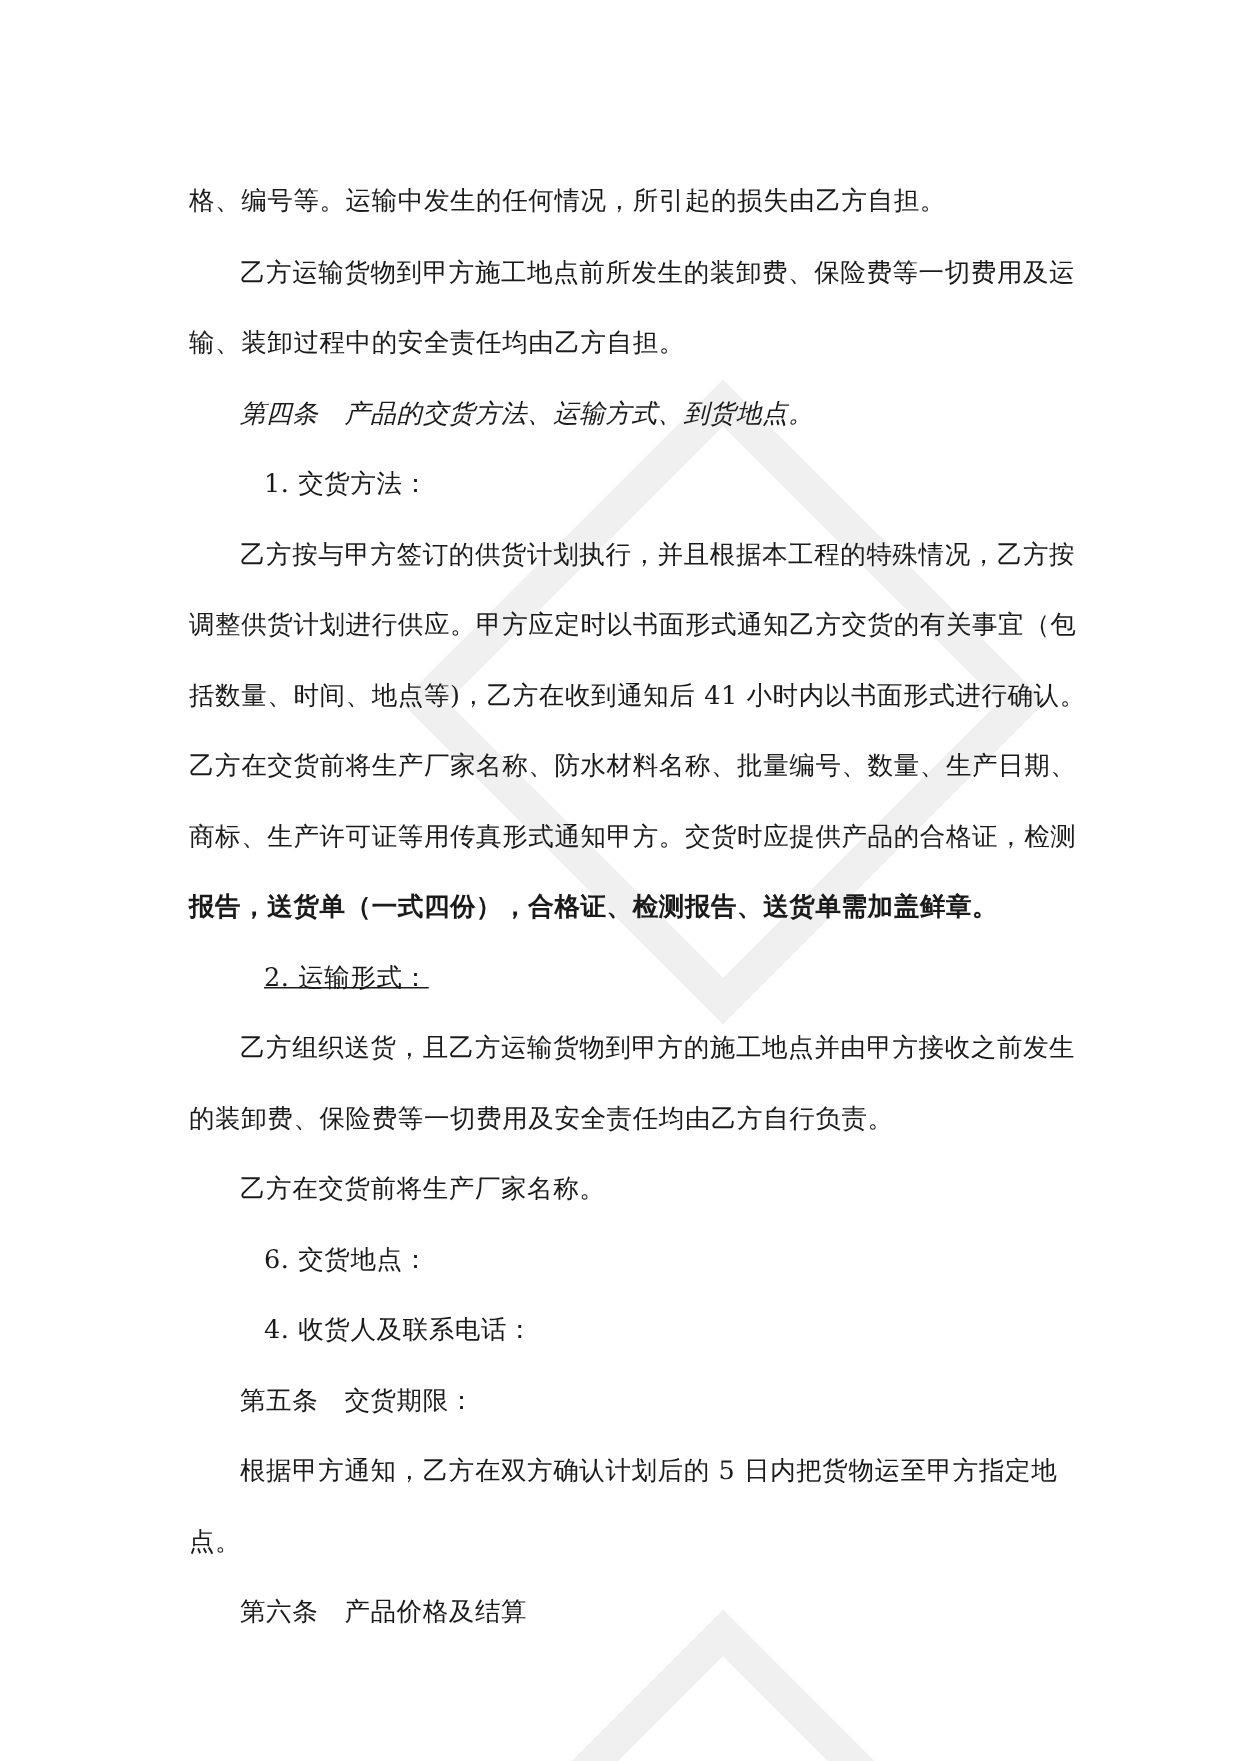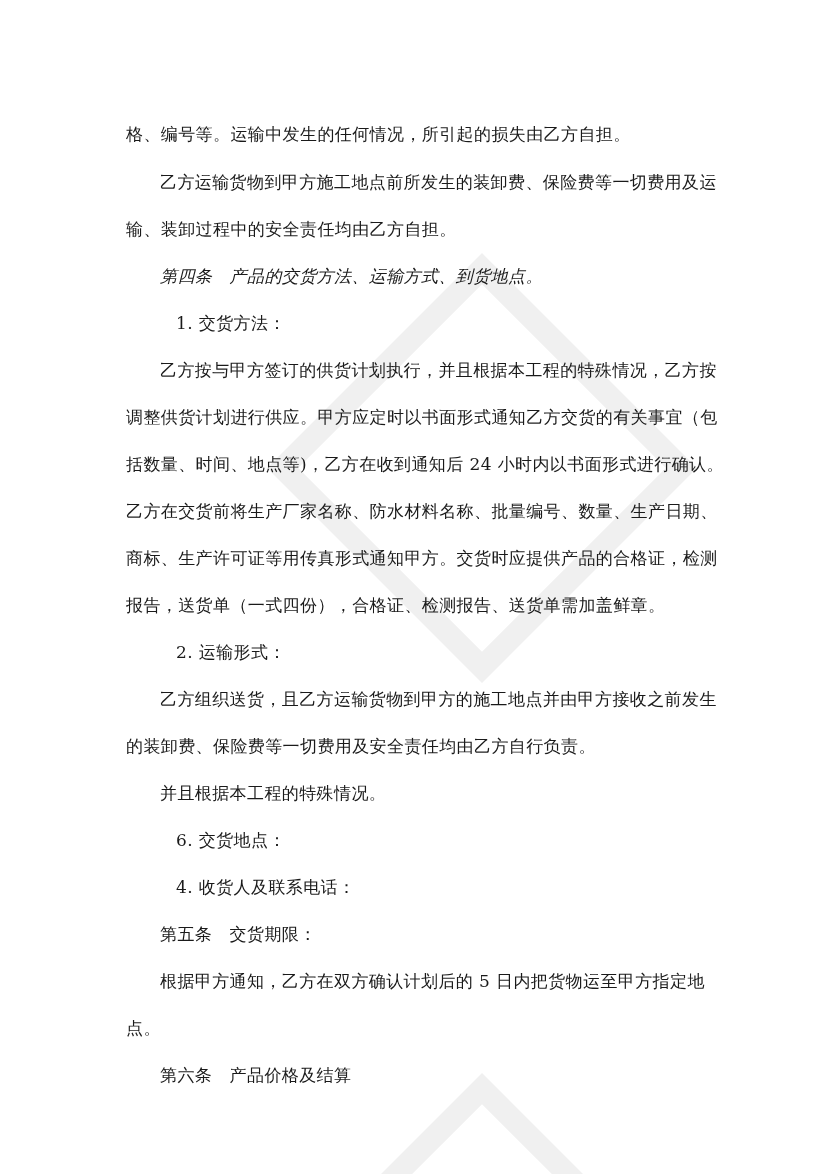--- a/index.html
+++ b/index.html
@@ -22,28 +22,28 @@
   <div class="watermark wm1"></div>
   <div class="watermark wm2"></div>
   <div id="lines">
       <div class="line l0" style="top: 108px;">格、编号等。运输中发生的任何情况，所引起的损失由乙方自担。</div>
       <div class="line l1" style="top: 156px;">乙方运输货物到甲方施工地点前所发生的装卸费、保险费等一切费用及运</div>
       <div class="line l0" style="top: 203px;">输、装卸过程中的安全责任均由乙方自担。</div>
       <div class="line l1" style="top: 250px; font-style: italic;">第四条　产品的交货方法、运输方式、到货地点。</div>
       <div class="line l2" style="top: 297px;">1.  交货方法：</div>
       <div class="line l1" style="top: 344px;">乙方按与甲方签订的供货计划执行，并且根据本工程的特殊情况，乙方按</div>
       <div class="line l0" style="top: 391px;">调整供货计划进行供应。甲方应定时以书面形式通知乙方交货的有关事宜（包</div>
-      <div class="line l0" style="top: 438px;">括数量、时间、地点等)，乙方在收到通知后 24 小时内以书面形式进行确认。</div>
+      <div class="line l0" style="top: 438px;">括数量、时间、地点等)，乙方在收到通知后 41 小时内以书面形式进行确认。</div>
       <div class="line l0" style="top: 485px;">乙方在交货前将生产厂家名称、防水材料名称、批量编号、数量、生产日期、</div>
       <div class="line l0" style="top: 532px;">商标、生产许可证等用传真形式通知甲方。交货时应提供产品的合格证，检测</div>
-      <div class="line l0" style="top: 579px;">报告，送货单（一式四份），合格证、检测报告、送货单需加盖鲜章。</div>
-      <div class="line l2" style="top: 626px;">2.  运输形式：</div>
-      <div class="line l1" style="top: 673px;">乙方组织送货，且乙方运输货物到甲方的施工地点并由甲方接收之前发生</div>
+      <div class="line l0" style="top: 579px; font-weight: bold;">报告，送货单（一式四份），合格证、检测报告、送货单需加盖鲜章。</div>
+      <div class="line l2" style="top: 626px; text-decoration: underline;">2.  运输形式：</div>
+      <div class="line l1" style="top: 673px; font-family: Liberation Serif, serif;">乙方组织送货，且乙方运输货物到甲方的施工地点并由甲方接收之前发生</div>
       <div class="line l0" style="top: 720px;">的装卸费、保险费等一切费用及安全责任均由乙方自行负责。</div>
-      <div class="line l1" style="top: 767px;">并且根据本工程的特殊情况。</div>
+      <div class="line l1" style="top: 767px;">乙方在交货前将生产厂家名称。</div>
       <div class="line l2" style="top: 814px;">6.  交货地点：</div>
       <div class="line l2" style="top: 861px;">4.  收货人及联系电话：</div>
       <div class="line l1" style="top: 908px; text-align: right;">第五条　交货期限：</div>
       <div class="line l1" style="top: 955px;">根据甲方通知，乙方在双方确认计划后的 5 日内把货物运至甲方指定地</div>
       <div class="line l0" style="top: 1002px;">点。</div>
       <div class="line l1" style="top: 1049px;">第六条　产品价格及结算</div>
     </div>
 </div>
 
 </body></html>

